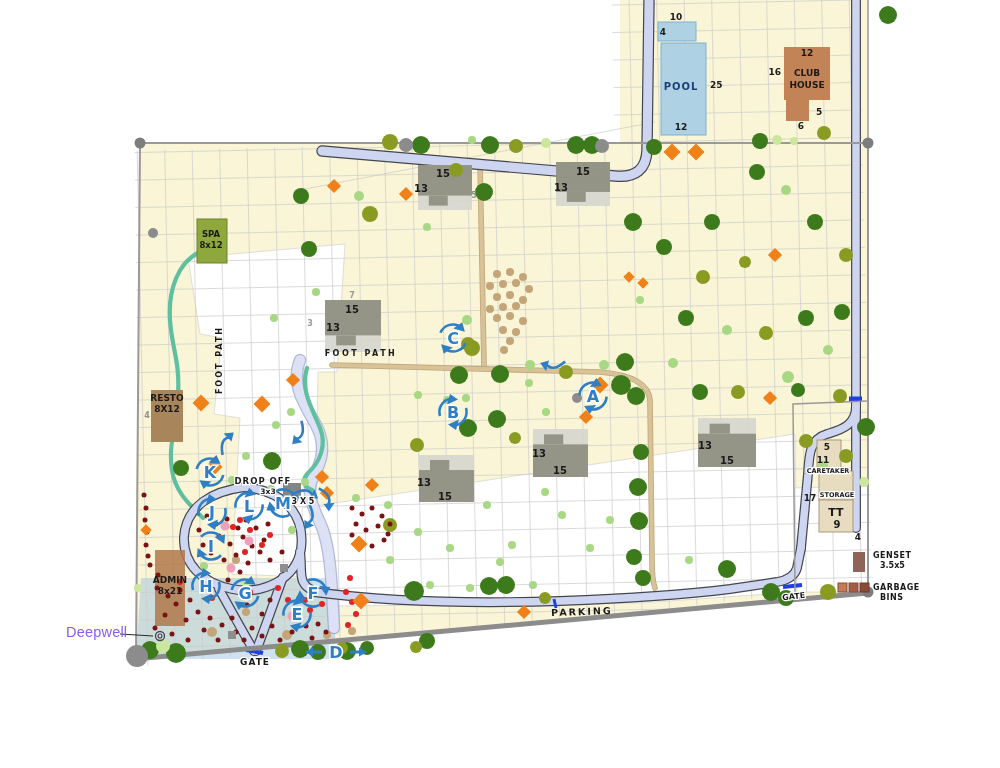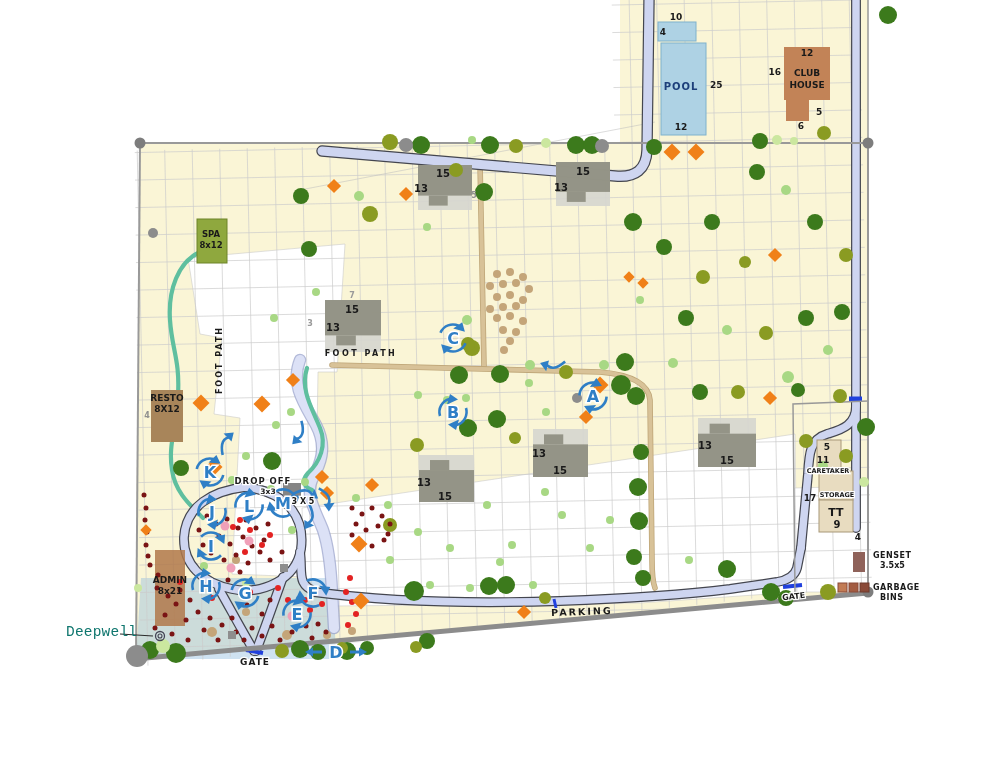--- a/index.html
+++ b/index.html
@@ -1,20 +1,20 @@
 <!DOCTYPE html>
 <html><head>
 <meta charset="utf-8">
 <style>
   html,body{margin:0;padding:0;background:#ffffff;}
   #stage{position:relative;width:1000px;height:768px;background:#fff;overflow:hidden;
          font-family:"DejaVu Sans",sans-serif;}
   #plan{position:absolute;left:0;top:0;}
-  #deepwell-label{position:absolute;left:66px;top:624px;font-family:Liberation Mono, monospace;
-         font-size:14.5px;color:#0f766e;letter-spacing:.2px;}
+  #deepwell-label{position:absolute;left:66px;top:624px;font-family:Liberation Sans, sans-serif;
+         font-size:14.5px;color:#8b5cf6;letter-spacing:.2px;}
   text{font-family:"DejaVu Sans",sans-serif;font-weight:700;}
 </style>
 </head>
 <body>
 
 <div id="stage">
   <svg id="plan" width="1000" height="768" viewBox="0 0 1000 768" xmlns="http://www.w3.org/2000/svg">
       <defs>
         <g id="m-rot" stroke="#2f7fc6" fill="none">
           <path d="M -13,4 A 13.5,13.5 0 0 1 -3.5,-13" stroke-width="2.6"></path>

